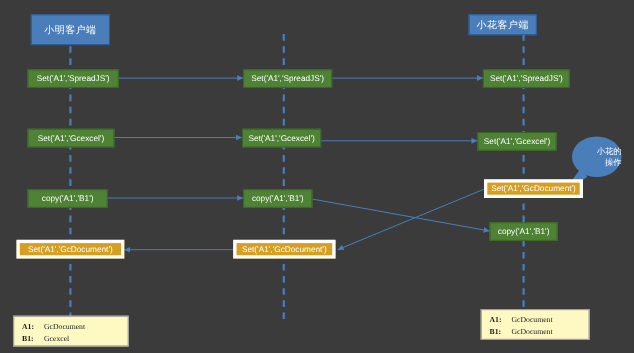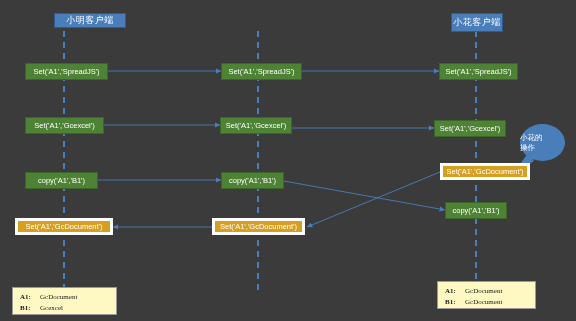--- a/index.html
+++ b/index.html
@@ -59,21 +59,21 @@
   }
   .callout {
     position: absolute;
     background: #4a7ebb;
     border-radius: 50%;
     color: #ffffff;
     font-size: 7.5px;
     line-height: 1.25;
     display: flex;
     flex-direction: column;
-    align-items: flex-start;
+    align-items: flex-end;
     justify-content: center;
     text-align: center;
     z-index: 7;
   }
   .legend {
     position: absolute;
     background: #fef9c3;
     border: 1px solid #999999;
     box-sizing: border-box;
     padding: 4px 7px;
@@ -120,24 +120,24 @@
       <line x1="292" y1="128" x2="434" y2="128"></line>
       <line x1="98" y1="180" x2="221" y2="180"></line>
       <line x1="284" y1="181" x2="445" y2="210"></line>
       <line x1="440" y1="172" x2="307" y2="227"></line>
       <line x1="212" y1="227" x2="113" y2="227"></line>
     </g>
 
     <path d="M528,153 L512,175 L534,161 z" fill="#4a7ebb"></path>
   </svg>
 
-  <div class="lane-head" style="left:28px; top:13px; width:72px; height:15px;margin-left:26px;">
+  <div class="lane-head" style="left:28px; top:13px; width:72px; height:28px;">
     <span>小明客户端</span>
   </div>
-  <div class="lane-head" style="left:451px; top:13px; width:52px; height:19px;">
+  <div class="lane-head" style="left:426px; top:13px; width:62px; height:19px;">
     <span>小花客户端</span>
   </div>
 
   <div class="node green" style="left:25px; top:63px; width:83px; height:17px;">
     <span>Set('A1','SpreadJS')</span>
   </div>
   <div class="node green" style="left:221px; top:63px; width:81px; height:17px;">
     <span>Set('A1','SpreadJS')</span>
   </div>
   <div class="node green" style="left:439px; top:63px; width:79px; height:17px;">

